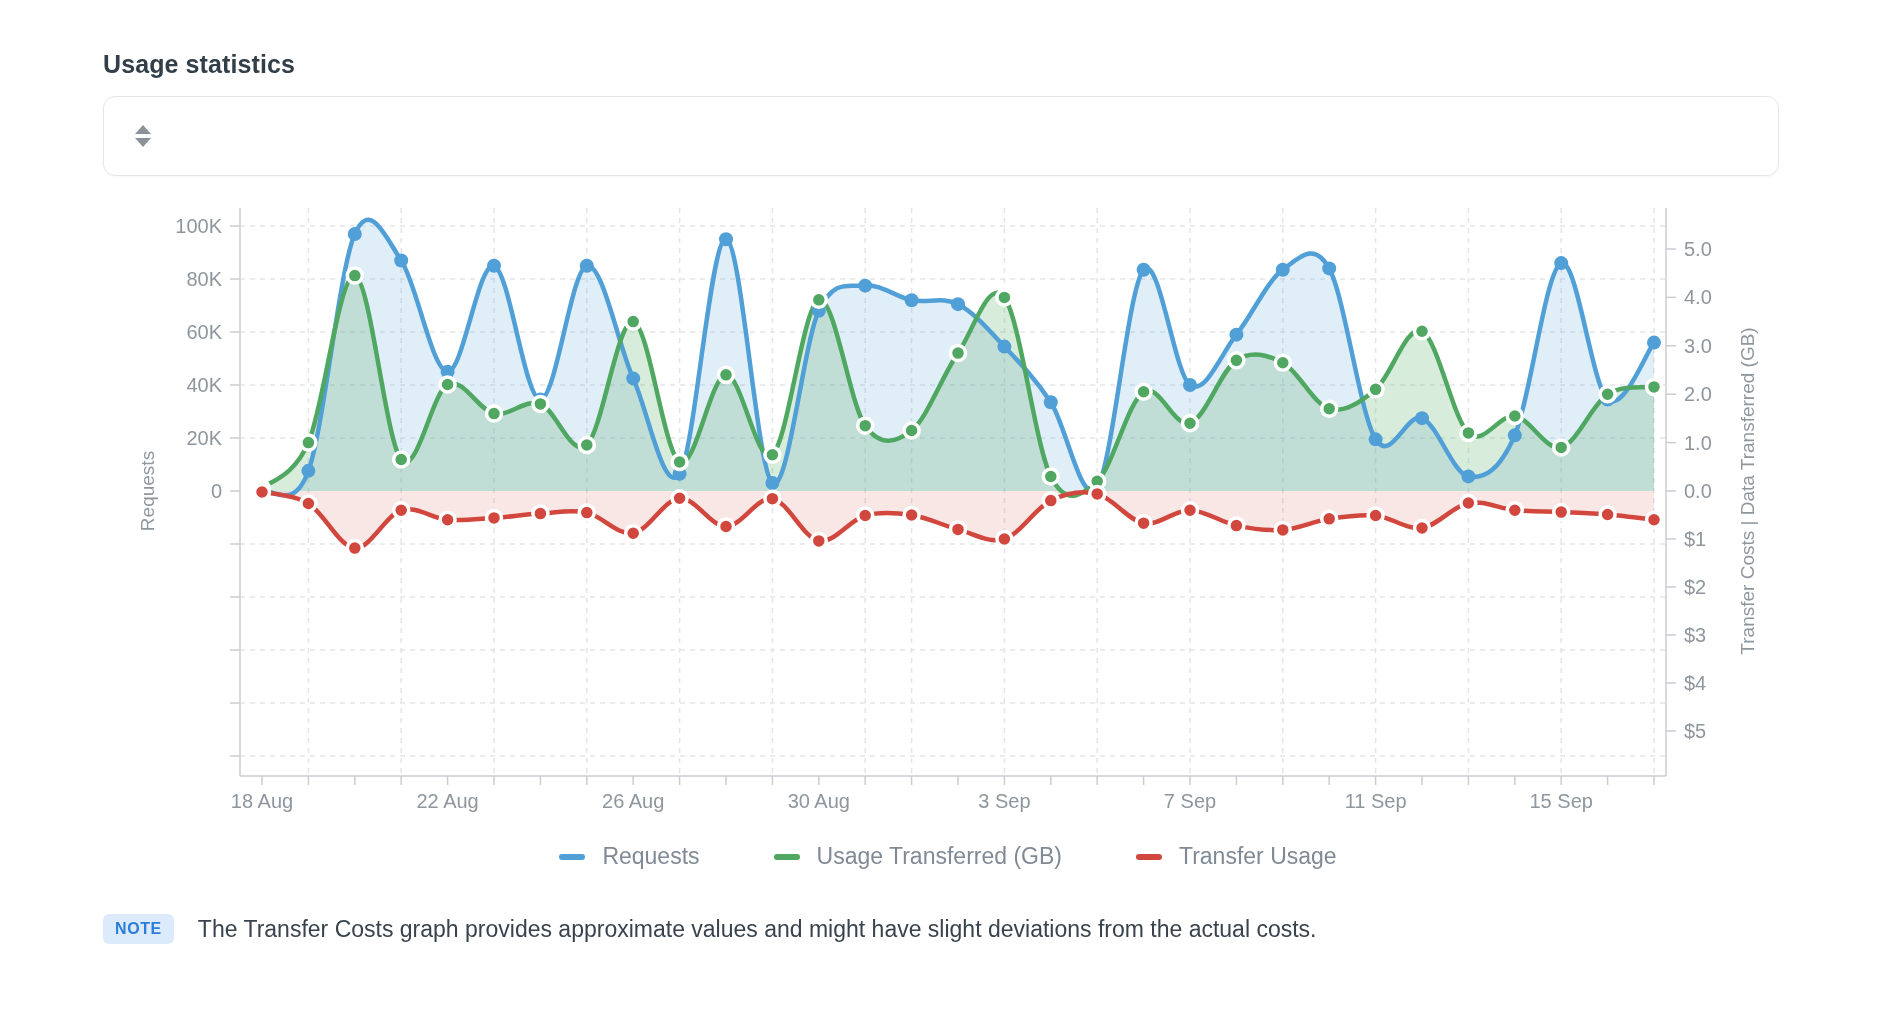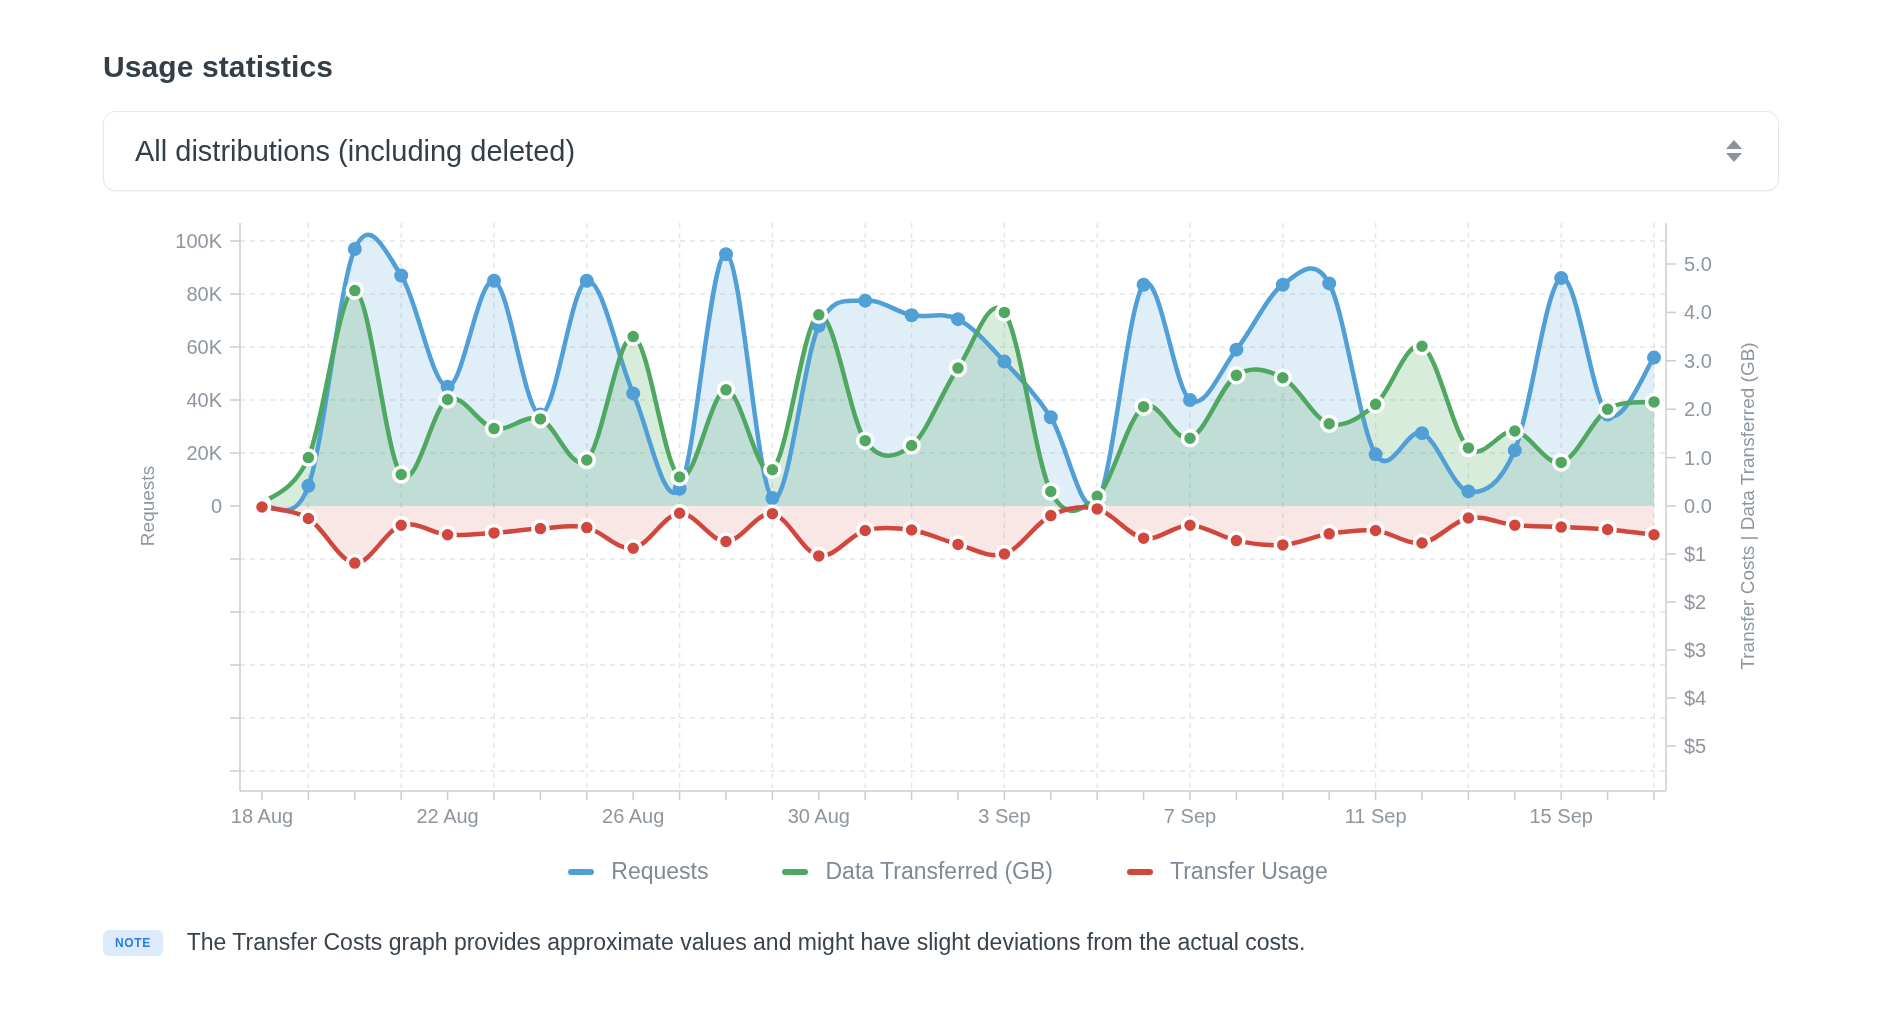--- a/index.html
+++ b/index.html
@@ -1,47 +1,46 @@
 <!DOCTYPE html>
 <html><head>
 <meta charset="utf-8">
 <style>
   html,body{margin:0;padding:0;background:#ffffff;}
   body{width:1896px;height:1010px;overflow:hidden;
        font-family:"Liberation Sans","DejaVu Sans",sans-serif;color:#323e48;}
   .container{padding:50px 103px 0 103px;}
-  h2.page-title{margin:0 0 27px 0;font-size:30px;font-weight:700;color:#323e48;letter-spacing:.1px;}
+  h2.page-title{margin:0 0 17px 0;font-size:25px;font-weight:700;color:#323e48;letter-spacing:.1px;}
   .select{box-sizing:border-box;width:1676px;height:80px;border:1px solid #e4e7ea;border-radius:12px;
           background:#ffffff;display:flex;align-items:center;justify-content:space-between;
           padding:0 36px 0 31px;box-shadow:0 1px 2px rgba(0,0,0,.03);cursor:pointer;}
   .select-value{font-size:29px;color:#323e48;}
   .sorter{display:flex;flex-direction:column;align-items:center;gap:4px;}
   .tri-up{width:0;height:0;border-left:8px solid transparent;border-right:8px solid transparent;
           border-bottom:9px solid #8b949d;}
   .tri-down{width:0;height:0;border-left:8px solid transparent;border-right:8px solid transparent;
             border-top:9px solid #8b949d;}
   .chart-wrap{margin-top:26px;text-align:center;}
   .legend{display:flex;justify-content:center;align-items:center;gap:74px;margin-top:12px;}
   .legend-item{display:flex;align-items:center;gap:17px;}
   .legend-item .dash{display:inline-block;width:26px;height:6px;border-radius:3px;background:#999;}
   .legend-item .lab{font-size:23px;color:#7f8a94;}
   .note-row{display:flex;align-items:center;margin-top:44px;}
-  .note-badge{background:#dcebfc;color:#2a7dd8;font-size:12px;font-weight:700;letter-spacing:.6px;
+  .note-badge{background:#dcebfc;color:#2a7dd8;font-size:16px;font-weight:700;letter-spacing:.6px;
               padding:7px 12px;border-radius:6px;line-height:1;}
   .note-text{font-size:23px;color:#39434d;margin-left:24px;}
 </style>
 </head>
 <body>
 
 <div class="container">
 
   <h2 class="page-title">Usage statistics</h2>
 
   <div class="select" role="button">
-    <span class="select-value">All distributions (including deleted)</span>
     <span class="sorter">
       <i class="tri-up"></i>
         <i class="tri-down"></i>
     </span>
   </div>
 
   <div class="chart-wrap">
     <svg width="1680" height="625" viewBox="0 0 1680 625">
         <line x1="200.4" y1="6" x2="200.4" y2="574" stroke="#e2e6e9" stroke-width="1.5" stroke-dasharray="5 5"></line>
         <line x1="293.2" y1="6" x2="293.2" y2="574" stroke="#e2e6e9" stroke-width="1.5" stroke-dasharray="5 5"></line>
@@ -254,21 +253,21 @@
       </svg>
   </div>
 
   <div class="legend">
     <span class="legend-item">
       <i class="dash" style="background: rgb(81, 159, 215);"></i>
       <span class="lab">Requests</span>
     </span>
     <span class="legend-item">
       <i class="dash" style="background: rgb(79, 167, 97);"></i>
-      <span class="lab">Data Transferred (GB)</span>
+      <span class="lab">Usage Transferred (GB)</span>
     </span>
     <span class="legend-item">
       <i class="dash" style="background: rgb(210, 71, 61);"></i>
       <span class="lab">Transfer Usage</span>
     </span>
   </div>
 
   <div class="note-row">
     <span class="note-badge">NOTE</span>
     <span class="note-text">The Transfer Costs graph provides approximate values and might have slight deviations from the actual costs.</span>

